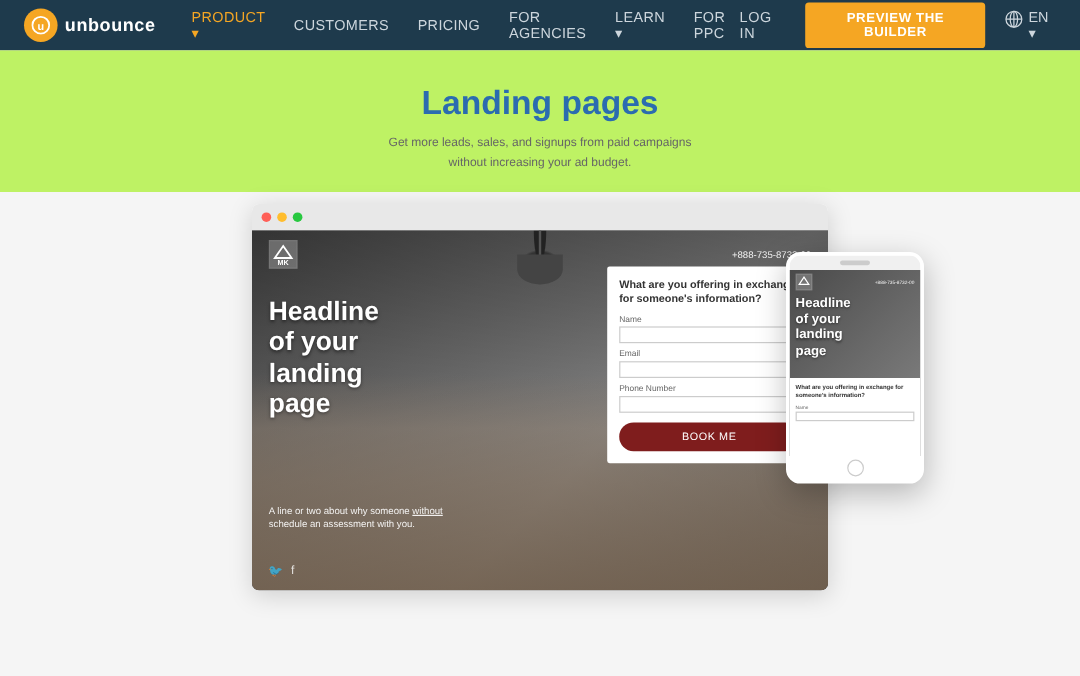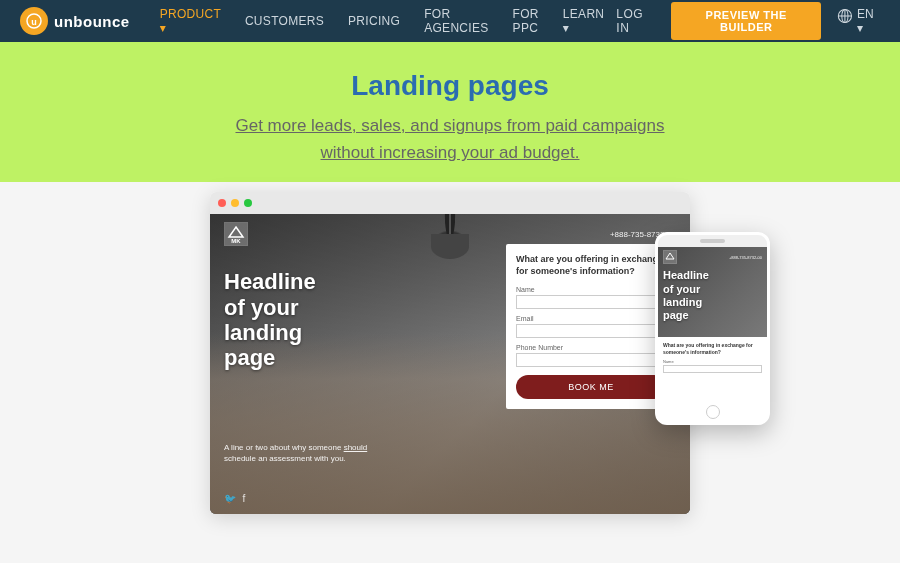--- a/index.html
+++ b/index.html
@@ -103,23 +103,22 @@
       padding: 28px 20px 16px;
     }
     .hero h1 {
       color: #2b6cb0;
       font-size: 28px;
       font-weight: 700;
       margin-bottom: 10px;
     }
     .hero p {
       color: #666;
-      font-size: 17px;
+      font-size: 10px;
       line-height: 1.6;
-      text-decoration: underline;
     }
 
     
     .content-area {
       display: flex;
       justify-content: center;
       align-items: flex-start;
       padding: 10px 30px 0;
       position: relative;
     }
@@ -449,22 +448,22 @@
       </svg>
     </div>
     <span class="nav-logo-text">unbounce</span>
   </div>
 
   <div class="nav-links">
     <div class="nav-link active">PRODUCT ▾</div>
     <div class="nav-link">CUSTOMERS</div>
     <div class="nav-link">PRICING</div>
     <div class="nav-link">FOR AGENCIES</div>
+    <div class="nav-link">LEARN ▾</div>
     <div class="nav-link">FOR PPC</div>
-    <div class="nav-link">LEARN ▾</div>
   </div>
 
   <div class="nav-right">
     <span class="nav-login">LOG IN</span>
     <button class="nav-preview-btn">PREVIEW THE BUILDER</button>
     <div class="nav-lang">
       <svg class="globe-icon" viewBox="0 0 18 18" fill="none">
         <circle cx="9" cy="9" r="7.5" stroke="#cdd6dd" stroke-width="1.2" fill="none"></circle>
         <ellipse cx="9" cy="9" rx="3.5" ry="7.5" stroke="#cdd6dd" stroke-width="1.2" fill="none"></ellipse>
         <line x1="1.5" y1="9" x2="16.5" y2="9" stroke="#cdd6dd" stroke-width="1.2"></line>
@@ -509,21 +508,21 @@
           </div>
         </div>
         <span class="lp-phone">+888-735-8732-00</span>
       </div>
 
       <div class="lp-headline">
         Headline<br>of your<br>landing<br>page
       </div>
 
       <div class="lp-subline">
-        A line or two about why someone <span>should</span><br>schedule an assessment with you.
+        A line or two about why someone <span>without</span><br>schedule an assessment with you.
       </div>
 
       <div class="lp-social">
         <span>🐦</span>
         <span>f</span>
       </div>
 
       <div class="lp-form">
         <div class="lp-form-title">What are you offering in exchange for someone's information?</div>
         <div class="lp-field-label">Name</div>

